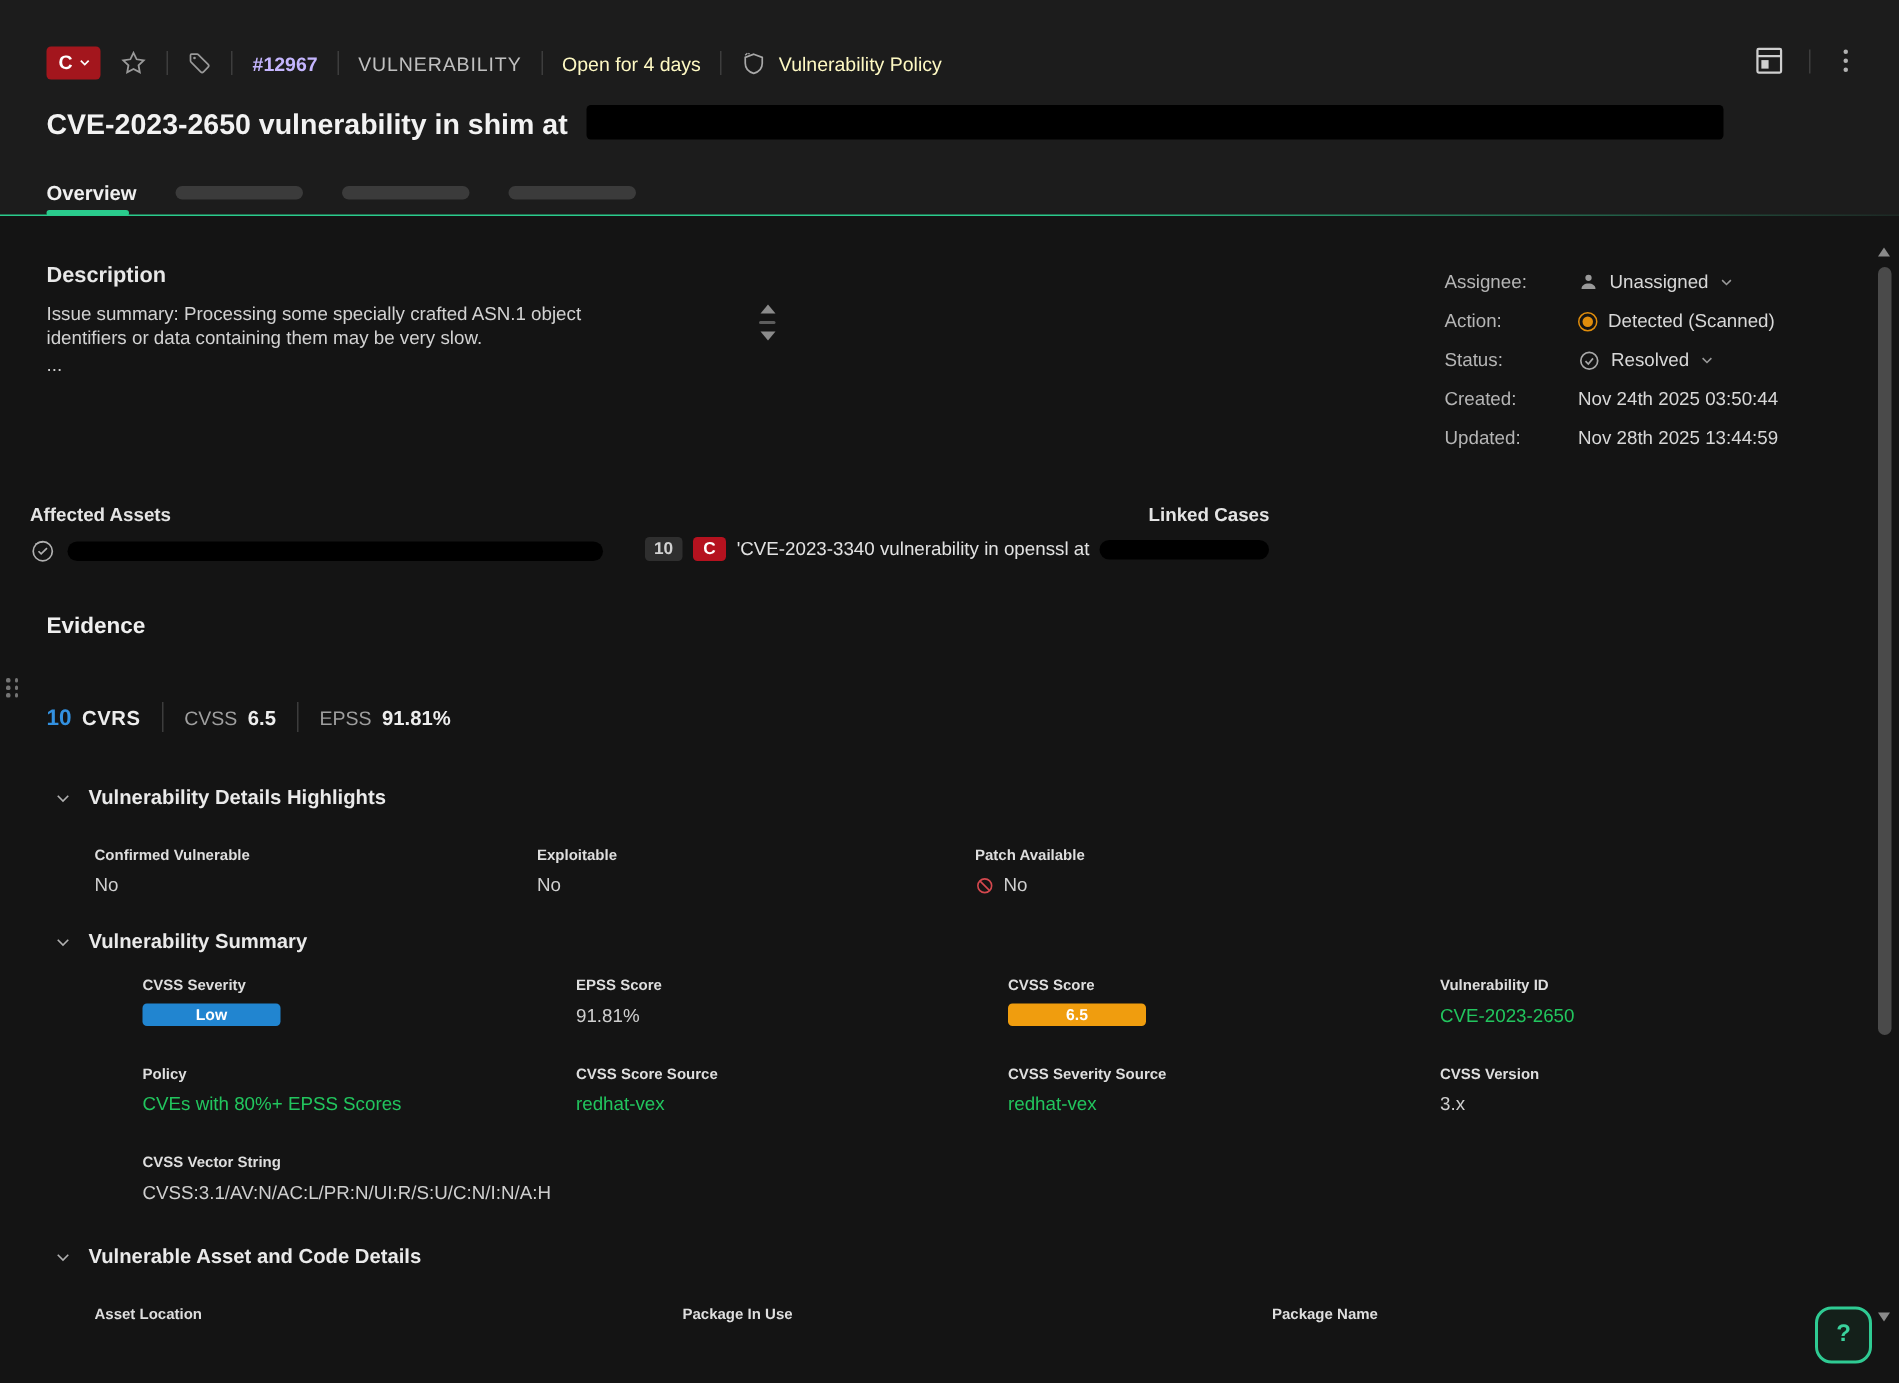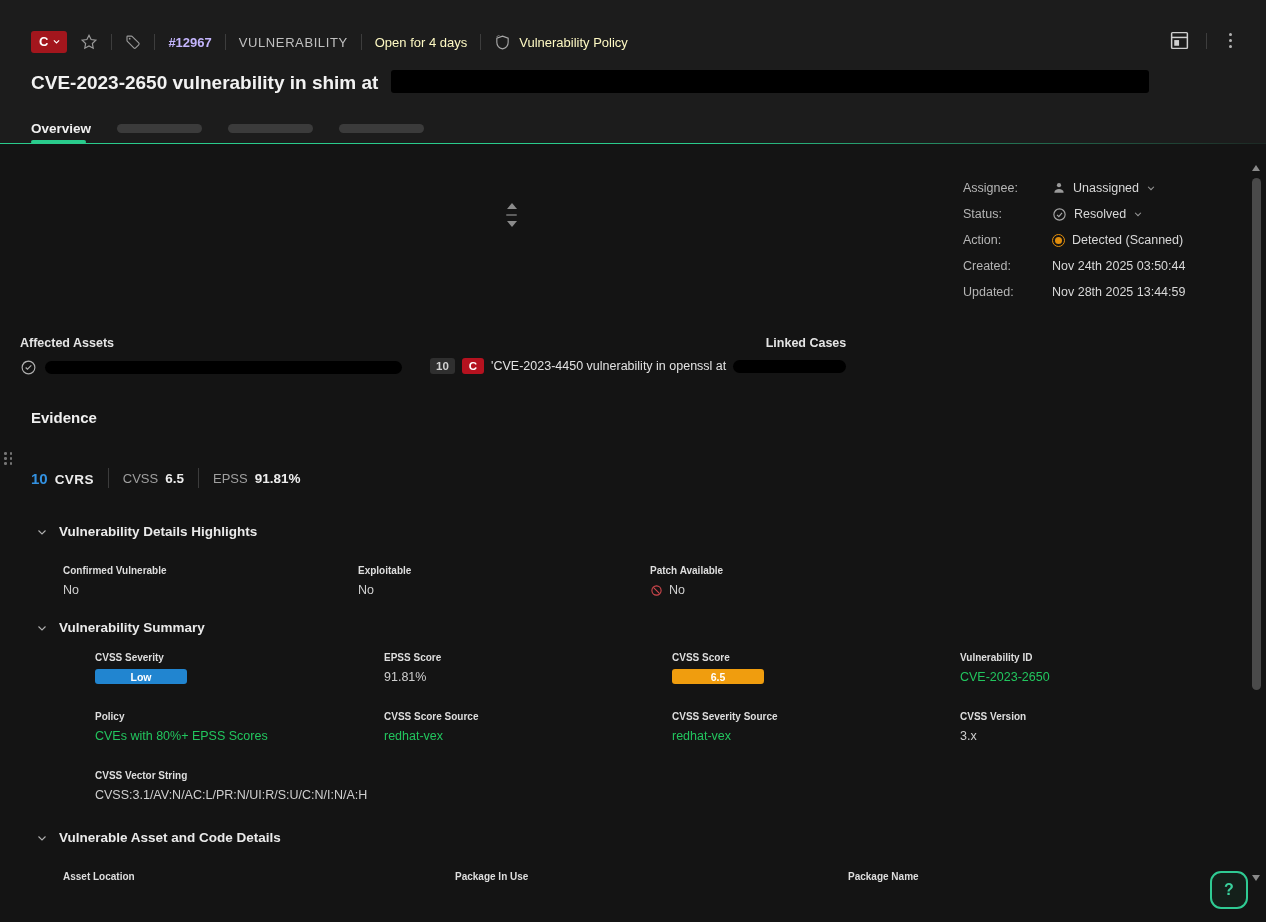--- a/index.html
+++ b/index.html
@@ -178,20 +178,25 @@
 
   <div class="tabs">
     <span class="tab-active">Overview</span>
     <span class="tab-skel"></span>
     <span class="tab-skel"></span>
     <span class="tab-skel"></span>
   </div>
   <div class="tabline"></div>
   <div class="tabline-active"></div>
 
+  <div class="desc">
+    <h3>Description</h3>
+    <p>Issue summary: Processing some specially crafted ASN.1 object identifiers or data containing them may be very slow.</p>
+    <p class="more">...</p>
+  </div>
   <div class="desc-controls">
     <span class="tri-up"></span>
     <span class="dash"></span>
     <span class="tri-down"></span>
   </div>
 
   <div class="meta">
     <div class="meta-row">
       <span class="meta-label">Assignee:</span>
       <span class="meta-val clickable">
@@ -203,46 +208,46 @@
         </span>
         <span>Unassigned</span>
         <span class="icon">
           <svg width="10" height="10" viewBox="0 0 24 24" fill="none" stroke="#9a9a9a" stroke-width="2.5">
               <polyline points="5 9 12 16 19 9"></polyline>
             </svg>
         </span>
       </span>
     </div>
     <div class="meta-row">
+      <span class="meta-label">Action:</span>
+      <span class="meta-val">
+        <span class="radio-detected">
+            <i></i>
+          </span>
+        <span>Detected (Scanned)</span>
+      </span>
+    </div>
+    <div class="meta-row">
       <span class="meta-label">Status:</span>
       <span class="meta-val clickable">
         <span class="icon">
           <svg width="15" height="15" viewBox="0 0 24 24" fill="none" stroke="#a8a8a8" stroke-width="1.8">
               <circle cx="12" cy="12" r="9"></circle>
               <polyline points="8 12.5 11 15.5 16 9.5"></polyline>
             </svg>
         </span>
         <span>Resolved</span>
         <span class="icon">
           <svg width="10" height="10" viewBox="0 0 24 24" fill="none" stroke="#9a9a9a" stroke-width="2.5">
               <polyline points="5 9 12 16 19 9"></polyline>
             </svg>
         </span>
       </span>
     </div>
     <div class="meta-row">
-      <span class="meta-label">Action:</span>
-      <span class="meta-val">
-        <span class="radio-detected">
-            <i></i>
-          </span>
-        <span>Detected (Scanned)</span>
-      </span>
-    </div>
-    <div class="meta-row">
       <span class="meta-label">Created:</span>
       <span class="meta-val">Nov 24th 2025 03:50:44</span>
     </div>
     <div class="meta-row">
       <span class="meta-label">Updated:</span>
       <span class="meta-val">Nov 28th 2025 13:44:59</span>
     </div>
   </div>
 
   <div class="affected">
@@ -257,21 +262,21 @@
       </span>
       <span class="redact redact-asset"></span>
     </div>
   </div>
 
   <div class="linked">
     <div class="block-h">Linked Cases</div>
     <div class="linked-row">
       <span class="badge-count">10</span>
       <span class="badge-sev">C</span>
-      <span class="linked-txt">'CVE-2023-4450 vulnerability in openssl at</span>
+      <span class="linked-txt">'CVE-2023-3340 vulnerability in openssl at</span>
       <span class="redact redact-case"></span>
     </div>
   </div>
 
   <div class="evidence-h">Evidence</div>
   <div class="drag-handle">
       <i></i>
       <i></i>
       <i></i>
       <i></i>

